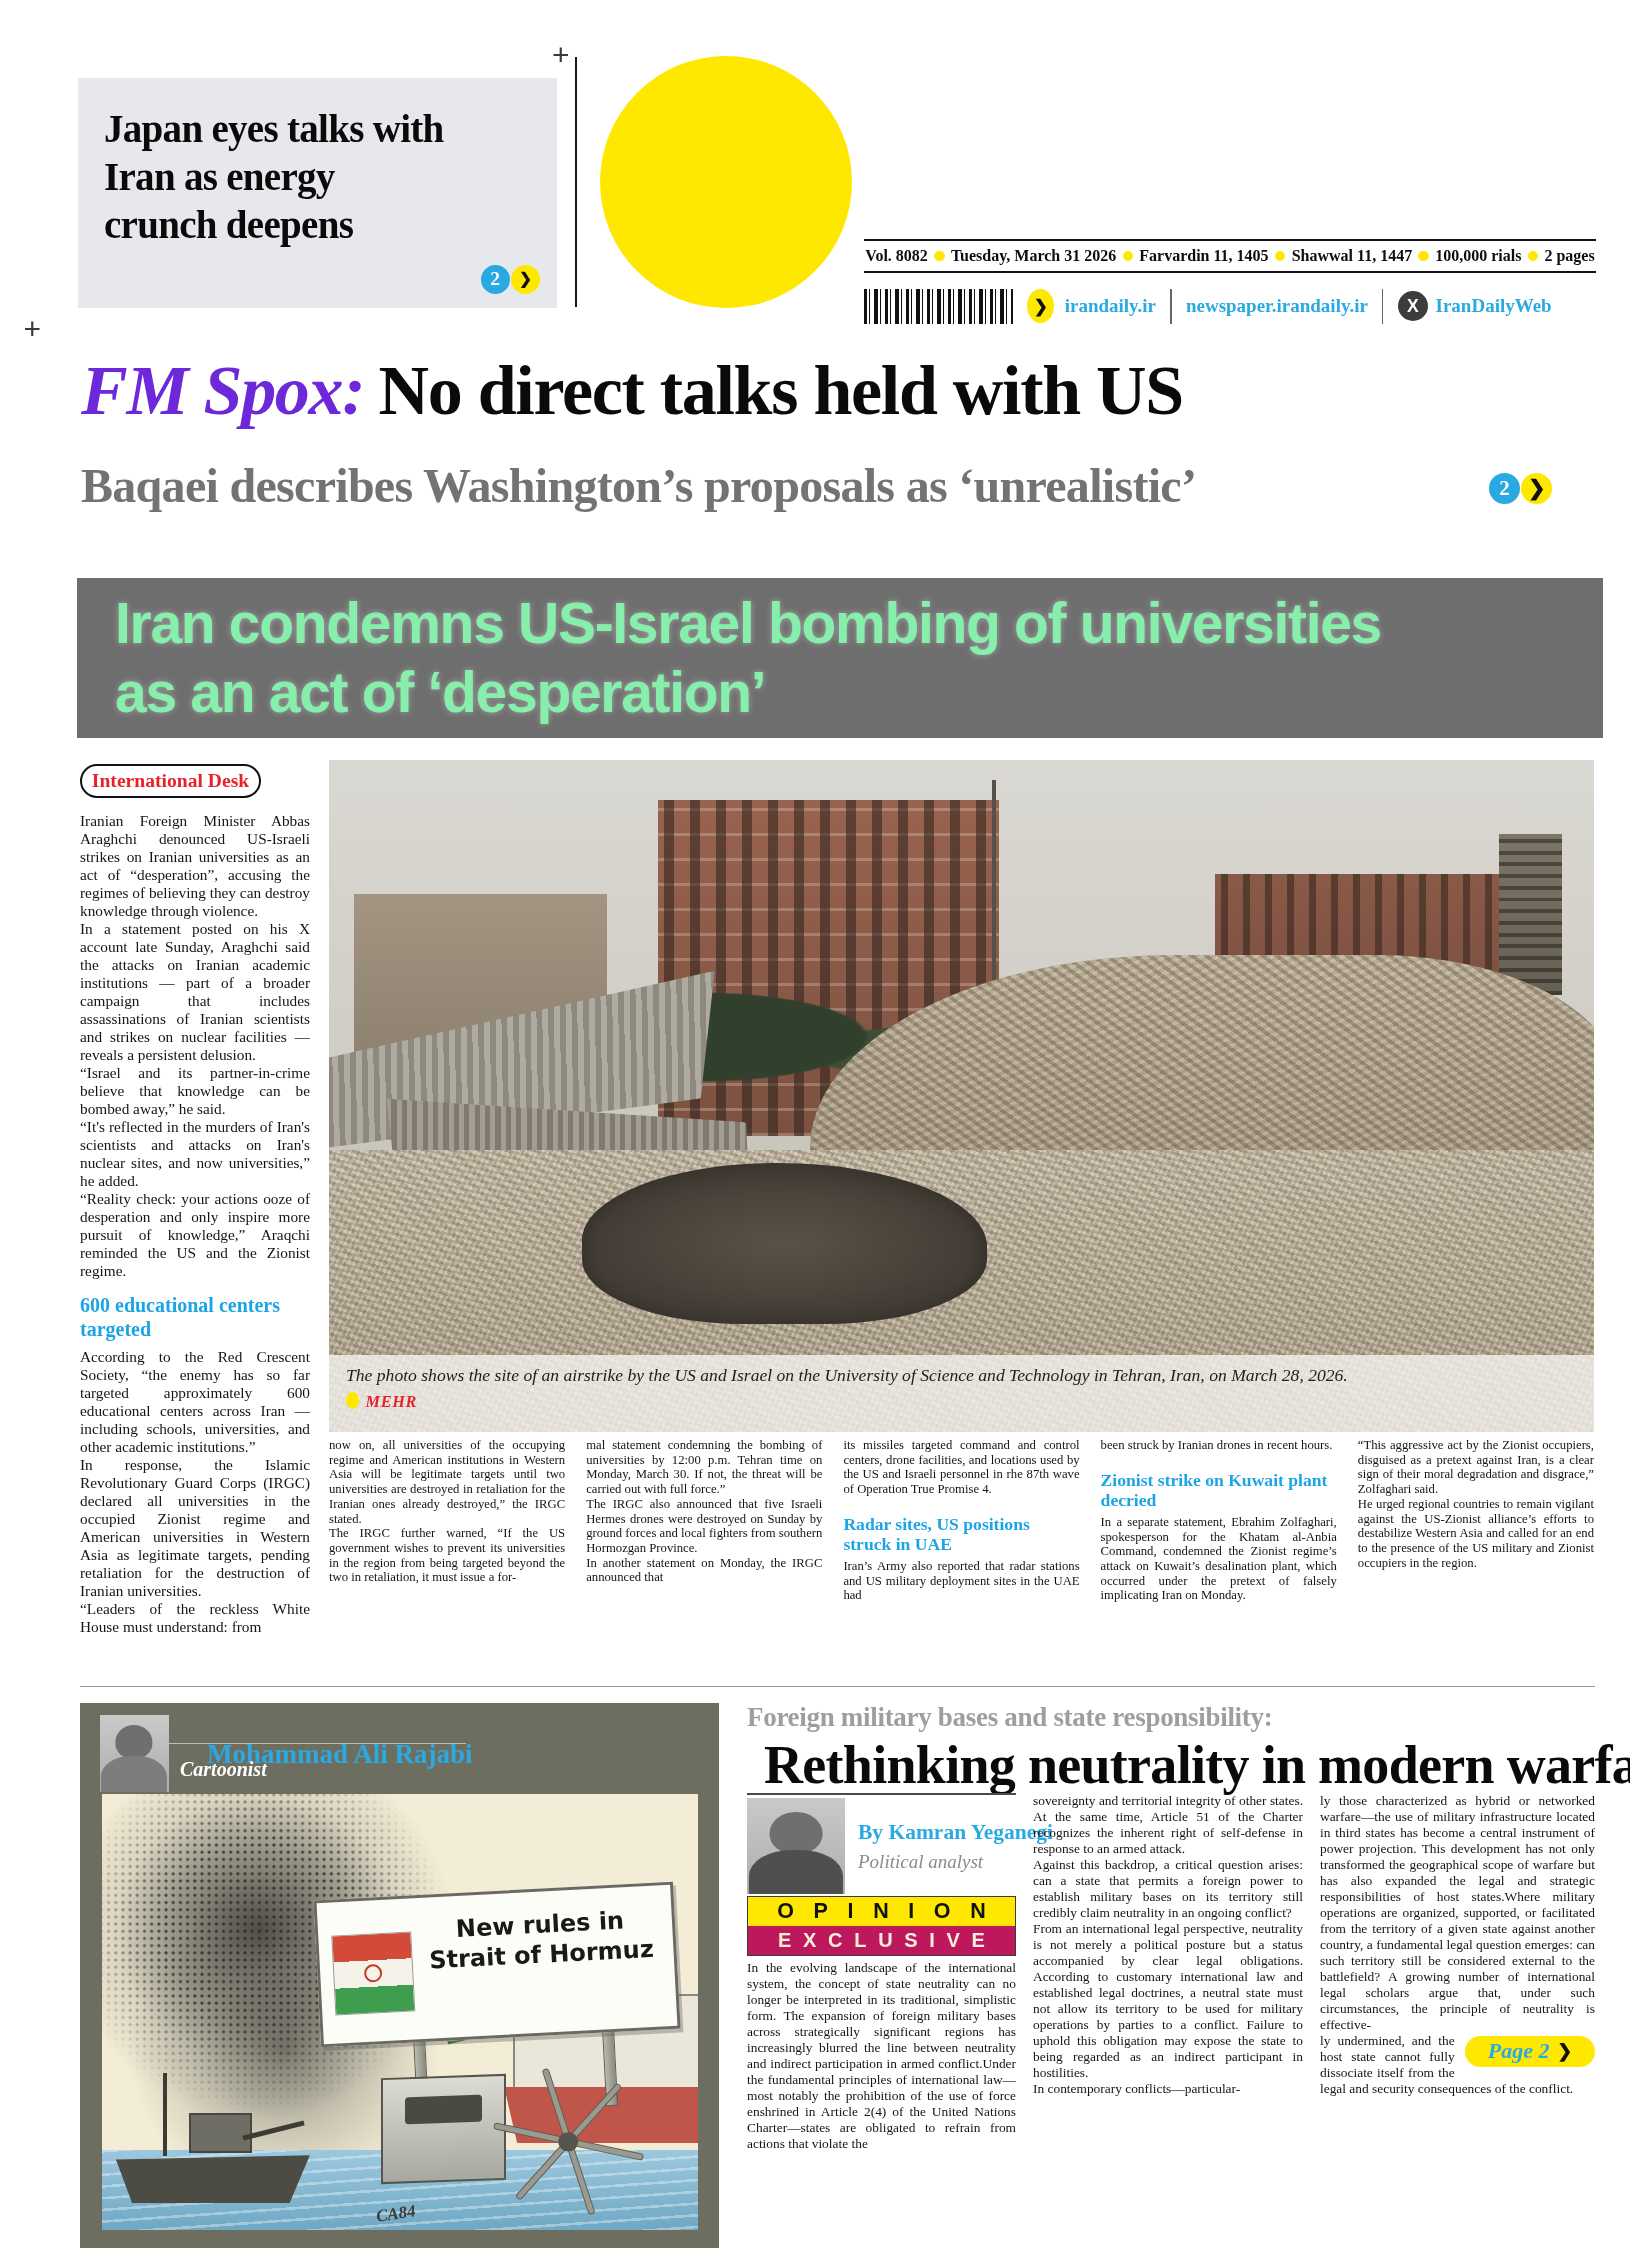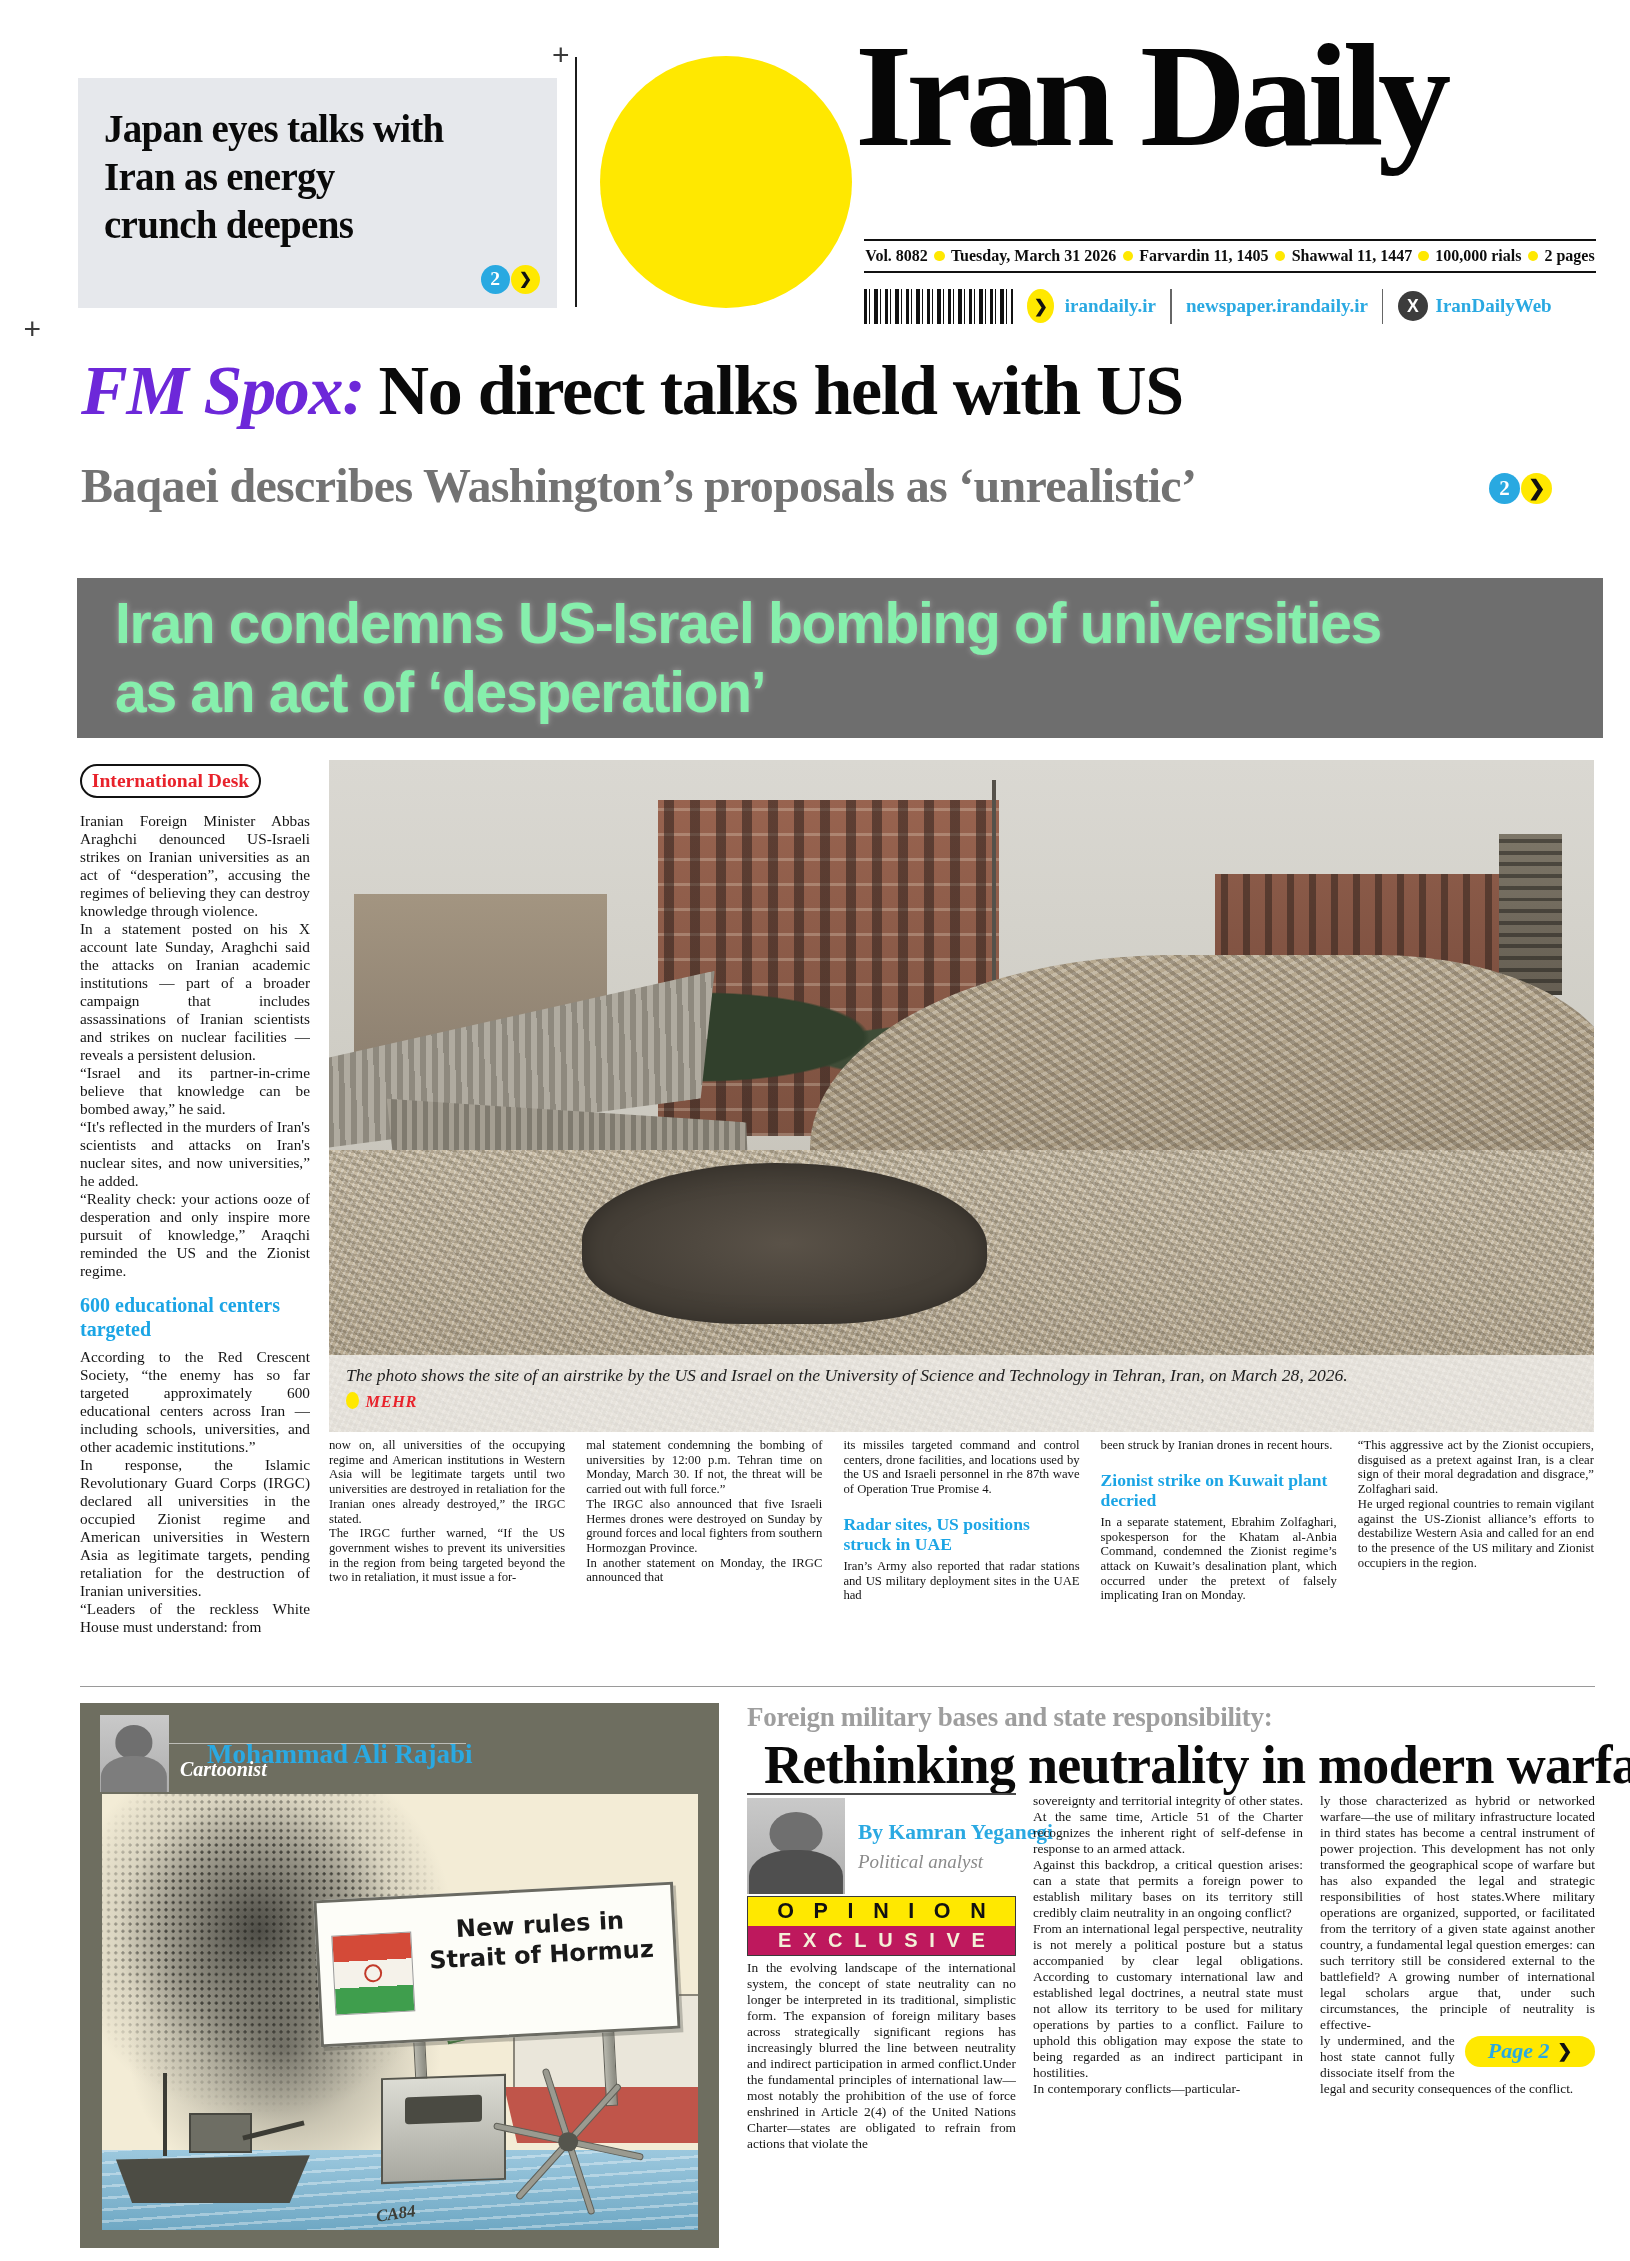--- a/index.html
+++ b/index.html
@@ -216,21 +216,20 @@
       <div>crunch deepens</div>
     </div>
     <div class="teaser-badges">
       <div class="badge badge-blue">2</div>
       <div class="badge badge-yellow">❯</div>
     </div>
   </section>
 
   <div class="vrule"></div>
   <div class="sun"></div>
-  <h1 class="masthead-title">Iran Daily</h1>
 
   <div class="meta-block">
     <span class="meta-item">Vol. 8082</span>
     <span class="meta-dot"></span>
     <span class="meta-item">Tuesday, March 31 2026</span>
     <span class="meta-dot"></span>
     <span class="meta-item">Farvardin 11, 1405</span>
     <span class="meta-dot"></span>
     <span class="meta-item">Shawwal 11, 1447</span>
     <span class="meta-dot"></span>

